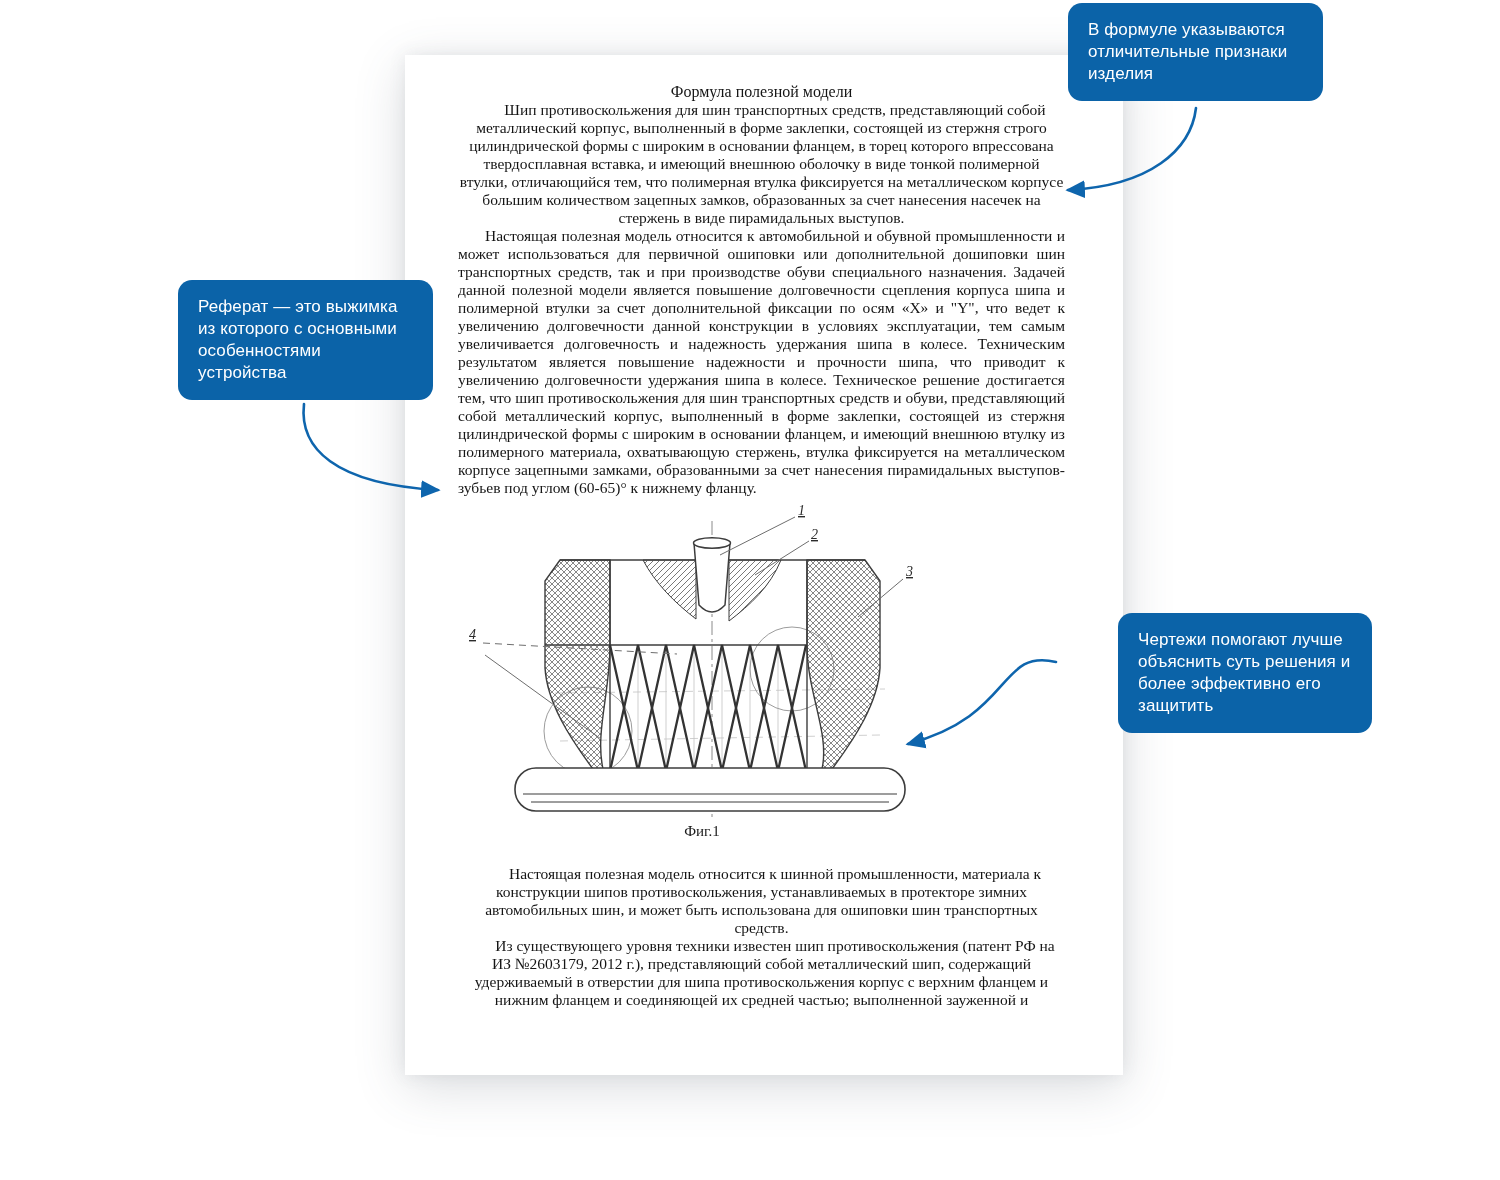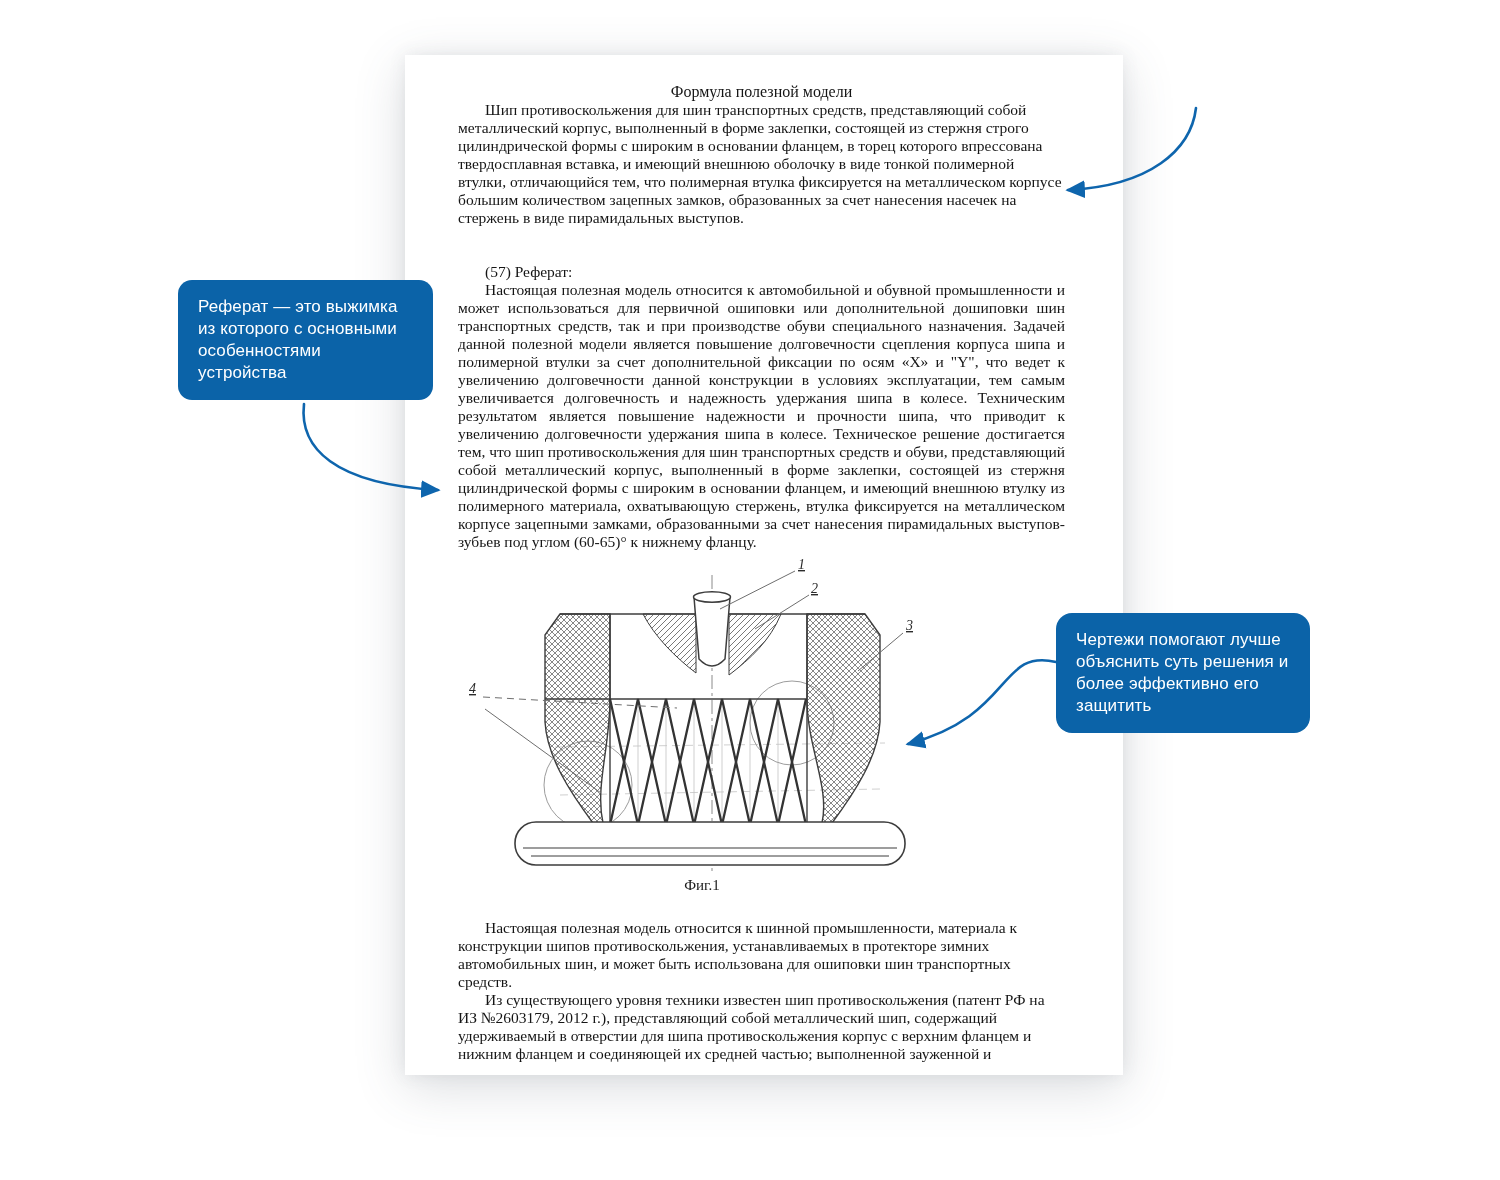--- a/index.html
+++ b/index.html
@@ -10,47 +10,46 @@
   .canvas{position:absolute;inset:0;}
 
   
   .page{
     position:absolute;left:405px;top:55px;width:718px;height:1020px;
     background:#ffffff;box-sizing:border-box;padding:24px 58px 0 53px;overflow:hidden;
     box-shadow:0 12px 48px rgba(75,85,100,.20), 0 0 16px rgba(75,85,100,.10);
     font-family:"Liberation Serif",serif;font-size:15.5px;line-height:18px;color:#151515;
   }
   .doc-title{margin:4px 0 0;font-size:16px;font-weight:400;text-align:center;}
-  .para{margin:0;text-indent:27px;text-align:left;}
+  .para{margin:0;text-indent:27px;text-align:center;}
   .para.justify{text-align:justify;}
   .abstract-head{margin-top:36px;}
   .para-intro{margin-top:24px;}
   .figure{margin:6px 0 0 7px;width:480px;height:338px;}
 
   
   .callout{
     position:absolute;background:#0b63a8;color:#ffffff;border-radius:14px;
     padding:16px 20px;font-size:17px;line-height:22px;font-weight:500;
     letter-spacing:.1px;z-index:5;
   }
   #callout-formula{left:1068px;top:3px;width:215px;}
   #callout-abstract{left:178px;top:280px;width:215px;}
-  #callout-drawings{left:1056px;top:613px;width:214px;border-radius:16px;}
+  #callout-drawings{left:1118px;top:613px;width:214px;}
 
   .arrows{position:absolute;left:0;top:0;z-index:4;pointer-events:none;}
 </style>
 </head>
 <body>
 
 <div class="canvas">
 
   <div class="page">
     <h1 class="doc-title">Формула полезной модели</h1>
     <p class="para">Шип противоскольжения для шин транспортных средств, представляющий собой металлический корпус, выполненный в форме заклепки, состоящей из стержня строго цилиндрической формы с широким в основании фланцем, в торец которого впрессована твердосплавная вставка, и имеющий внешнюю оболочку в виде тонкой полимерной втулки, отличающийся тем, что полимерная втулка фиксируется на металлическом корпусе большим количеством зацепных замков, образованных за счет нанесения насечек на стержень в виде пирамидальных выступов.</p>
-    <p class="para abstract-head">(57) Реферат:</p>
     <p class="para justify">Настоящая полезная модель относится к автомобильной и обувной промышленности и может использоваться для первичной ошиповки или дополнительной дошиповки шин транспортных средств, так и при производстве обуви специального назначения. Задачей данной полезной модели является повышение долговечности сцепления корпуса шипа и полимерной втулки за счет дополнительной фиксации по осям «X» и "Y", что ведет к увеличению долговечности данной конструкции в условиях эксплуатации, тем самым увеличивается долговечность и надежность удержания шипа в колесе. Техническим результатом является повышение надежности и прочности шипа, что приводит к увеличению долговечности удержания шипа в колесе. Техническое решение достигается тем, что шип противоскольжения для шин транспортных средств и обуви, представляющий собой металлический корпус, выполненный в форме заклепки, состоящей из стержня цилиндрической формы с широким в основании фланцем, и имеющий внешнюю втулку из полимерного материала, охватывающую стержень, втулка фиксируется на металлическом корпусе зацепными замками, образованными за счет нанесения пирамидальных выступов-зубьев под углом (60-65)° к нижнему фланцу.</p>
 
     <div class="figure">
       <svg width="480" height="338" viewBox="0 0 480 338">
         <defs>
           <pattern id="xh" patternUnits="userSpaceOnUse" width="6" height="6">
             <path d="M0,6 L6,0 M0,0 L6,6" stroke="#6a6a6a" stroke-width="0.8" fill="none"></path>
           </pattern>
           <pattern id="dh" patternUnits="userSpaceOnUse" width="6" height="6">
             <path d="M-1,7 L7,-1 M2,10 L10,2" stroke="#6a6a6a" stroke-width="0.9" fill="none"></path>
@@ -136,20 +135,23 @@
         <path d="M0,0.6 L7.5,4 L0,7.4 Z" fill="#0e65ad"></path>
       </marker>
     </defs>
     <g fill="none" stroke="#0e65ad" stroke-width="2.6" stroke-linecap="round">
       <path d="M1196,108 C1191,150 1150,186 1068,190" marker-end="url(#arrowhead)" stroke="#0e65ad"></path>
       <path d="M304,404 C299,448 334,484 438,490" marker-end="url(#arrowhead)" stroke="#0e65ad"></path>
       <path d="M1056,662 C998,648 1014,716 908,744" marker-end="url(#arrowhead)" stroke="#0e65ad"></path>
     </g>
   </svg>
 
+  <div class="callout" id="callout-formula">
+    <span>В формуле указываются отличительные признаки изделия</span>
+  </div>
   <div class="callout" id="callout-abstract">
     <span>Реферат — это выжимка из которого с основными особенностями устройства</span>
   </div>
   <div class="callout" id="callout-drawings">
     <span>Чертежи помогают лучше объяснить суть решения и более эффективно его защитить</span>
   </div>
 
 </div>
 
 </body></html>

